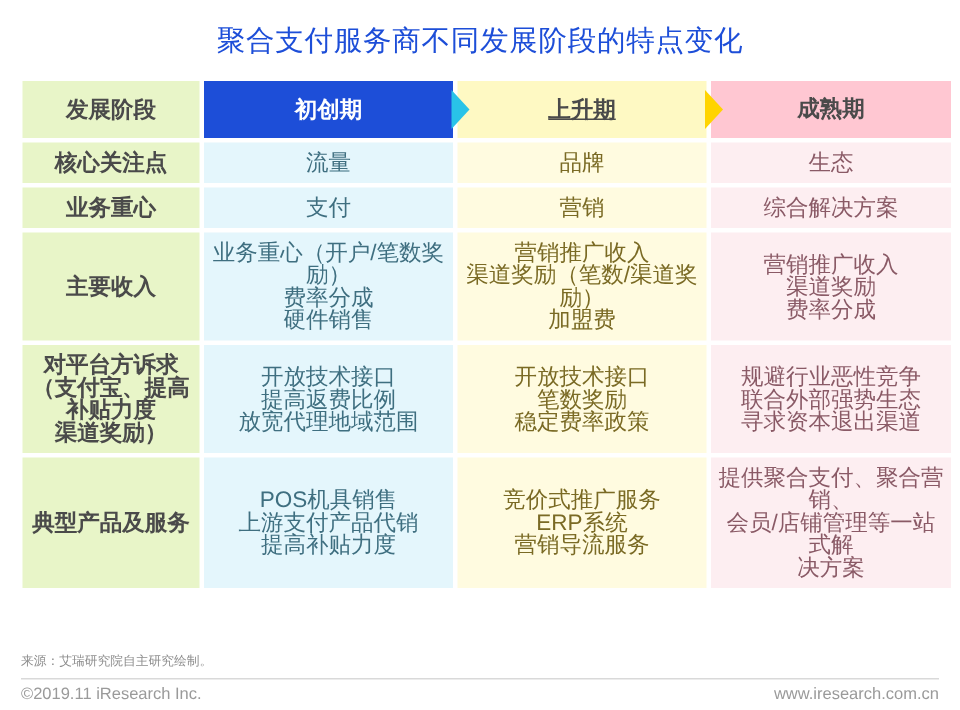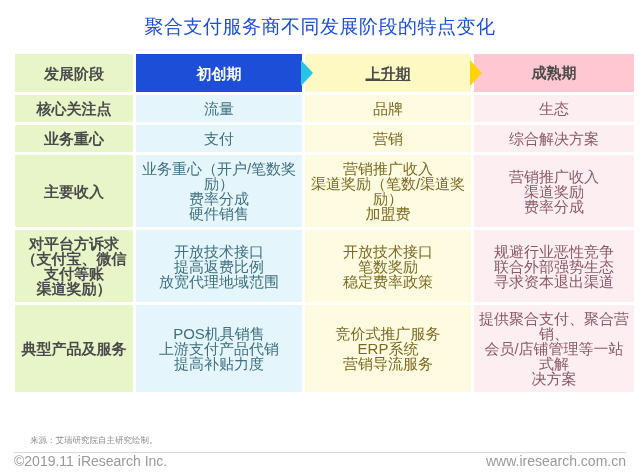--- a/index.html
+++ b/index.html
@@ -94,38 +94,37 @@
   .c3 { background: #fdeef1; color: #8a5a66; }
 
   .row-tall td { }
 
   .source {
     position: absolute;
     left: 14px;
     bottom: 26px;
     font-size: 8.5px;
     color: #8d8d8d;
-    margin-left: 16px;
   }
   .footer-rule {
     position: absolute;
     left: 14px;
     right: 14px;
     bottom: 20px;
     border-top: 1px solid #d9d9d9;
     height: 0;
   }
   .footer {
     position: absolute;
     left: 14px;
     right: 14px;
     bottom: 4px;
     display: flex;
     justify-content: space-between;
-    font-size: 14px;
+    font-size: 11px;
     color: #9a9a9a;
   }
 </style>
 </head>
 <body>
 
 <div class="page">
 
   <div class="title">聚合支付服务商不同发展阶段的特点变化</div>
 
@@ -180,21 +179,21 @@
           <td class="c3">
             <div>营销推广收入</div>
             <div>渠道奖励</div>
             <div>费率分成</div>
           </td>
         </tr>
 
         <tr class="row-tall">
           <td class="lbl">
             <div>对平台方诉求</div>
-            <div>（支付宝、微信支付等账</div>
+            <div>（支付宝、提高补贴力度</div>
             <div>渠道奖励）</div>
           </td>
           <td class="c1">
             <div>开放技术接口</div>
             <div>提高返费比例</div>
             <div>放宽代理地域范围</div>
           </td>
           <td class="c2">
             <div>开放技术接口</div>
             <div>笔数奖励</div>

